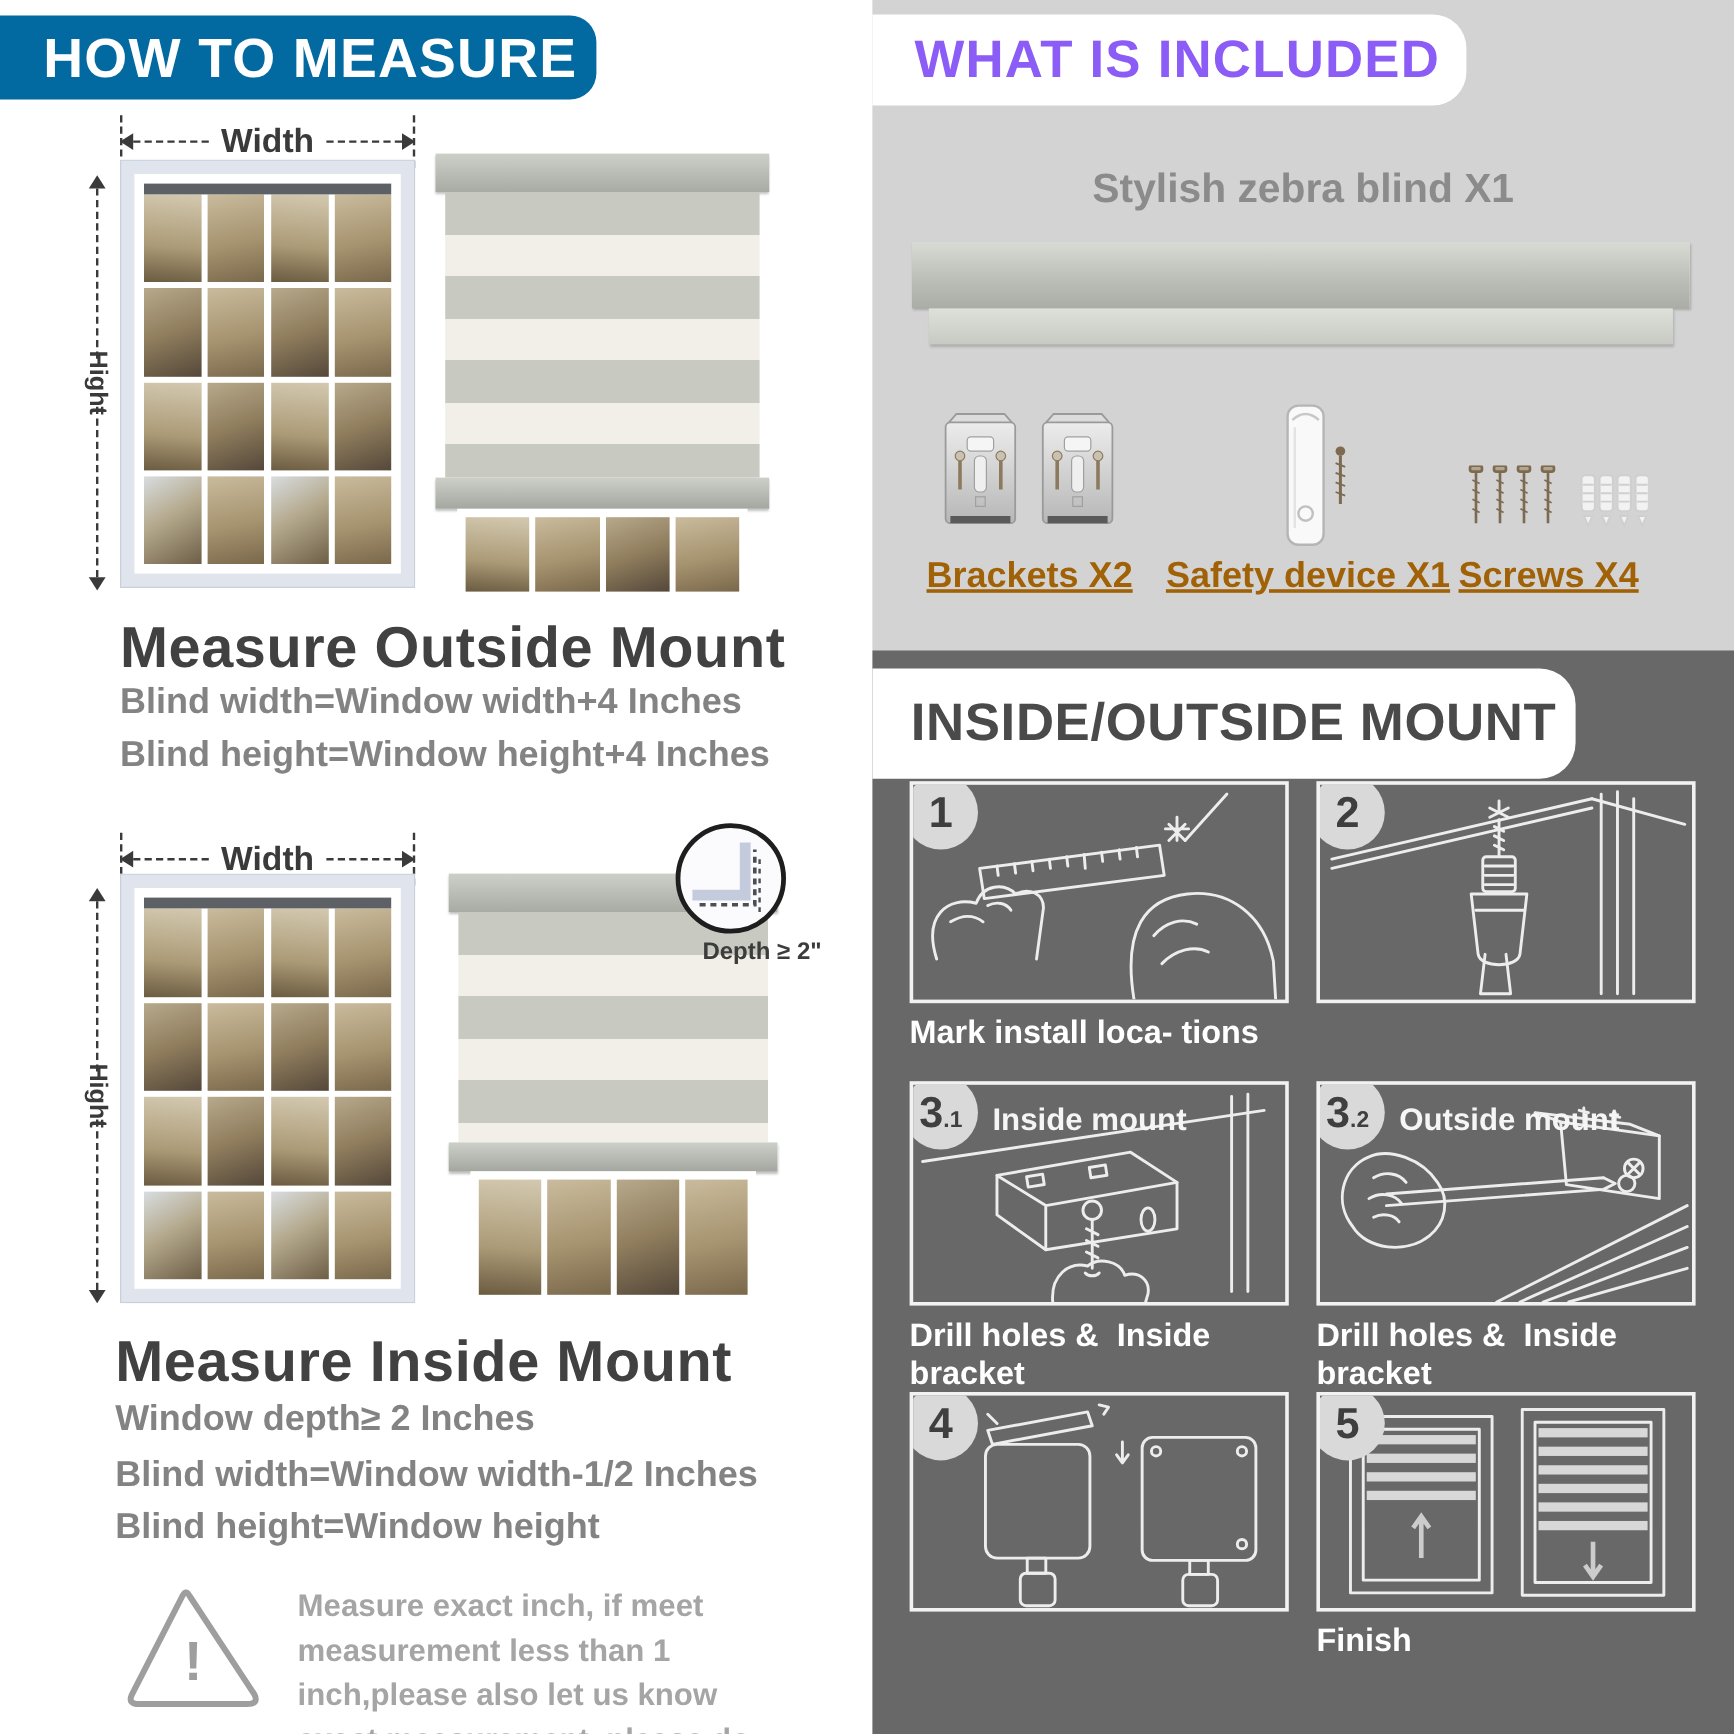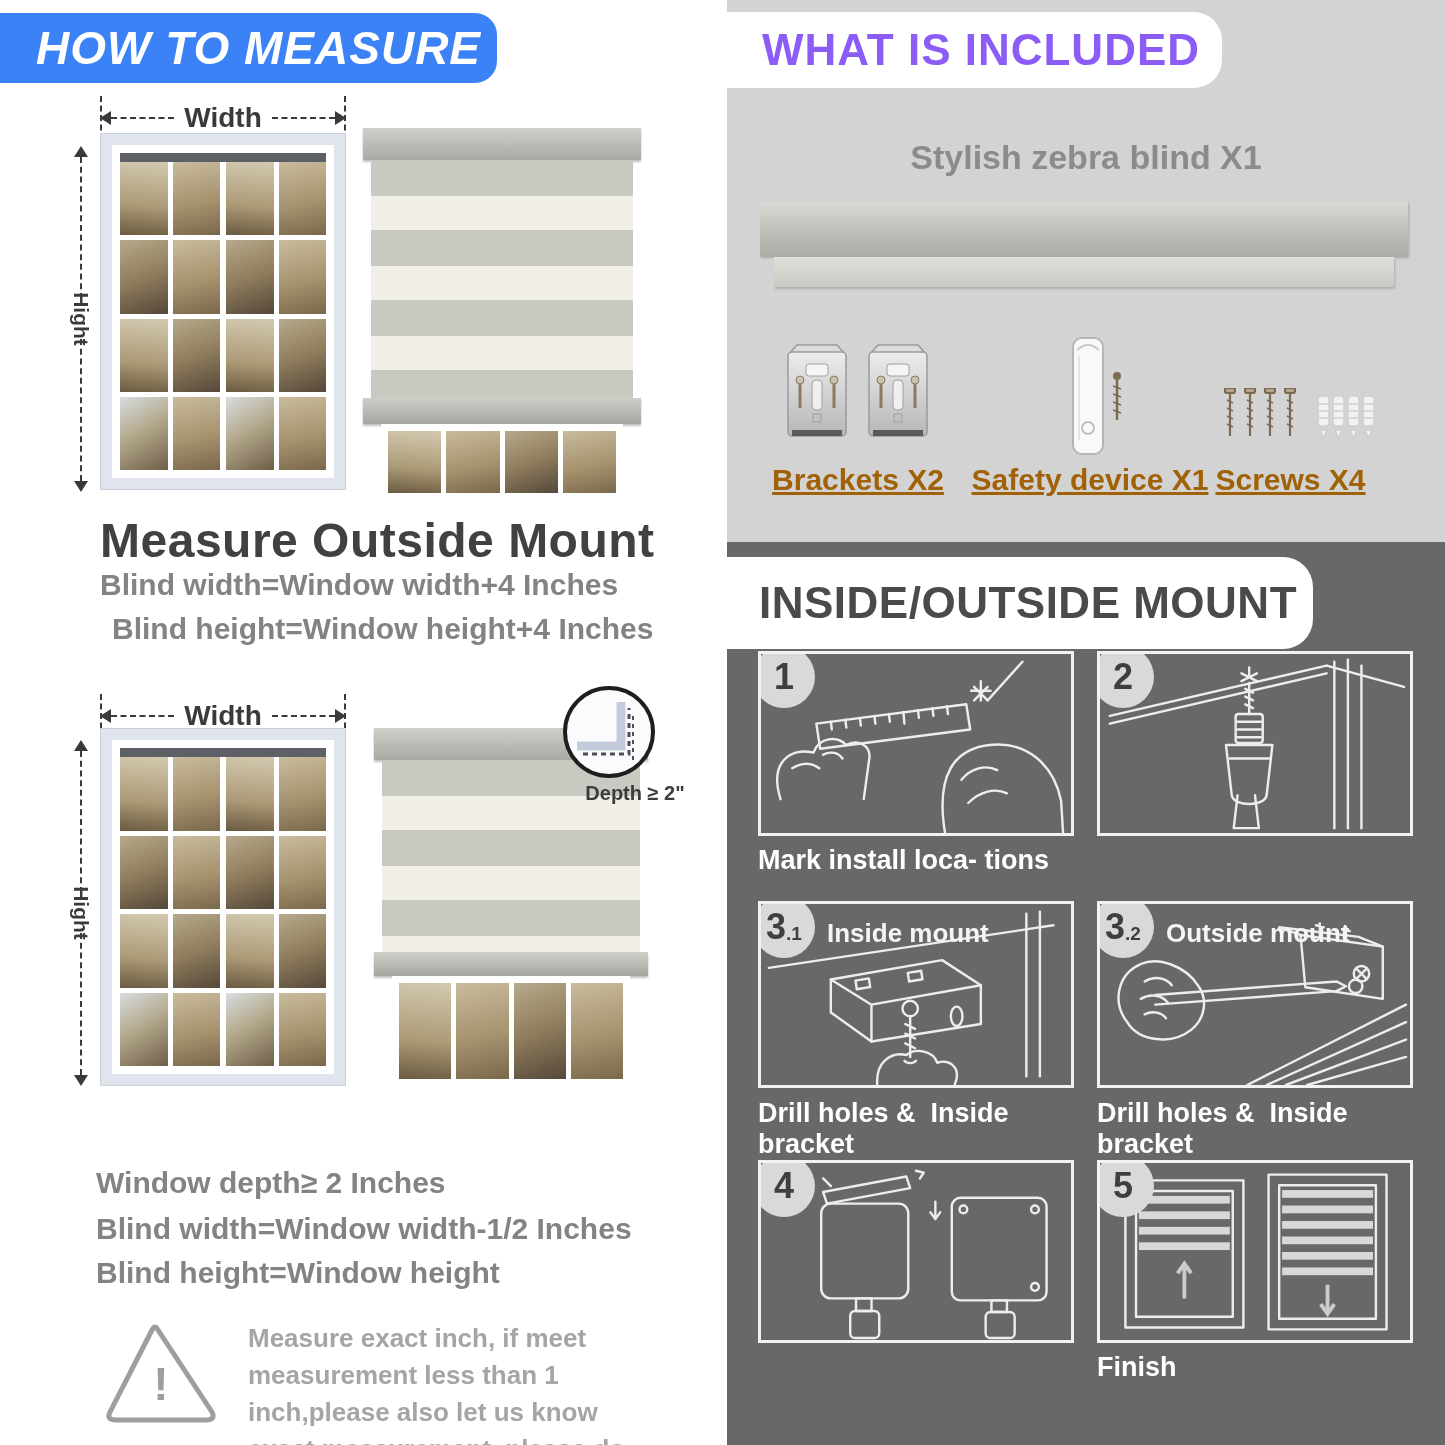--- a/index.html
+++ b/index.html
@@ -1,21 +1,21 @@
 <!DOCTYPE html>
 <html><head>
 <meta charset="utf-8">
 <style>
   html,body{margin:0;padding:0;background:#ffffff;font-family:"Liberation Sans",sans-serif;}
   #canvas{position:relative;width:1445px;height:1445px;background:#ffffff;overflow:hidden;}
   .abs{position:absolute;}
 
   
-  .tab-gray{left:0;top:13px;width:497px;height:70px;background:#3b82f6;border-radius:0 22px 22px 0;
-    display:flex;align-items:center;padding-left:36px;box-sizing:border-box;font-style:italic;}
+  .tab-gray{left:0;top:13px;width:497px;height:70px;background:#0369a1;border-radius:0 22px 22px 0;
+    display:flex;align-items:center;padding-left:36px;box-sizing:border-box;}
   .tab-gray span{color:#ffffff;font-size:46px;font-weight:bold;letter-spacing:1px;}
   .panel-light{left:727px;top:0;width:718px;height:542px;background:#d3d3d3;}
   .tab-white{left:727px;top:12px;width:495px;height:76px;background:#ffffff;border-radius:0 28px 28px 0;
     display:flex;align-items:center;padding-left:35px;box-sizing:border-box;}
   .tab-white span{color:#8b5cf6;font-size:44px;font-weight:bold;letter-spacing:1px;}
   .panel-dark{left:727px;top:542px;width:718px;height:903px;background:#686868;}
   .tab-white2{left:727px;top:557px;width:586px;height:92px;background:#ffffff;border-radius:0 30px 30px 0;
     display:flex;align-items:center;padding-left:32px;box-sizing:border-box;}
   .tab-white2 span{color:#4a4a4a;font-size:44px;font-weight:bold;letter-spacing:0.5px;}
 
@@ -142,21 +142,21 @@
         <div class="pane"></div>
           <div class="pane"></div>
           <div class="pane"></div>
           <div class="pane"></div>
       </div>
     </div>
   </div>
 
   <div class="abs title-dark" style="left:100px;top:513px;">Measure Outside Mount</div>
   <div class="abs line-gray" style="left:100px;top:568px;">Blind width=Window width+4 Inches</div>
-  <div class="abs line-gray" style="left:112px;top:612px;">Blind height=Window height+4 Inches</div>
+  <div class="abs line-gray" style="left:100px;top:612px;">Blind height=Window height+4 Inches</div>
 
   <div class="abs harrow" style="left:100px;top:706px;width:246px;">
     <div class="tickL"></div>
     <div class="tickR"></div>
     <div class="ah-left"></div>
     <div class="dash"></div>
     <span class="lbl">Width</span>
     <div class="dash"></div>
     <div class="ah-right"></div>
   </div>
@@ -211,20 +211,21 @@
 
   <div class="abs mag" style="left:563px;top:686px;">
     <svg viewBox="0 0 84 84" width="84" height="84">
       <path d="M10,56 L54,56 L54,12" fill="none" stroke="#c3cbdc" stroke-width="9"></path>
       <path d="M16,64 L62,64 L62,18" fill="none" stroke="#4a4e55" stroke-width="3" stroke-dasharray="5,4"></path>
       <path d="M66,70 L66,26" fill="none" stroke="#4a4e55" stroke-width="2" stroke-dasharray="4,4"></path>
     </svg>
   </div>
   <div class="abs depth-label" style="left:570px;top:782px;">Depth ≥ 2"</div>
 
+  <div class="abs title-dark" style="left:96px;top:1108px;">Measure Inside Mount</div>
   <div class="abs line-gray" style="left:96px;top:1166px;">Window depth≥ 2 Inches</div>
   <div class="abs line-gray" style="left:96px;top:1212px;">Blind width=Window width-1/2 Inches</div>
   <div class="abs line-gray" style="left:96px;top:1256px;">Blind height=Window height</div>
 
   <svg class="abs" style="left:100px;top:1322px;" width="125" height="102" viewBox="0 0 125 102">
     <path d="M58,8 L112,90 Q116,98 106,98 L16,98 Q6,98 10,90 L52,8 Q55,2 58,8 Z" fill="none" stroke="#9e9e9e" stroke-width="5" stroke-linejoin="round"></path>
     <text x="61" y="78" text-anchor="middle" font-size="46" font-weight="bold" fill="#9e9e9e">!</text>
   </svg>
   <div class="abs warn-text" style="left:248px;top:1320px;">Measure exact inch, if meet measurement less than 1 inch,please also let us know exact measurement, please do not leave it</div>
 

